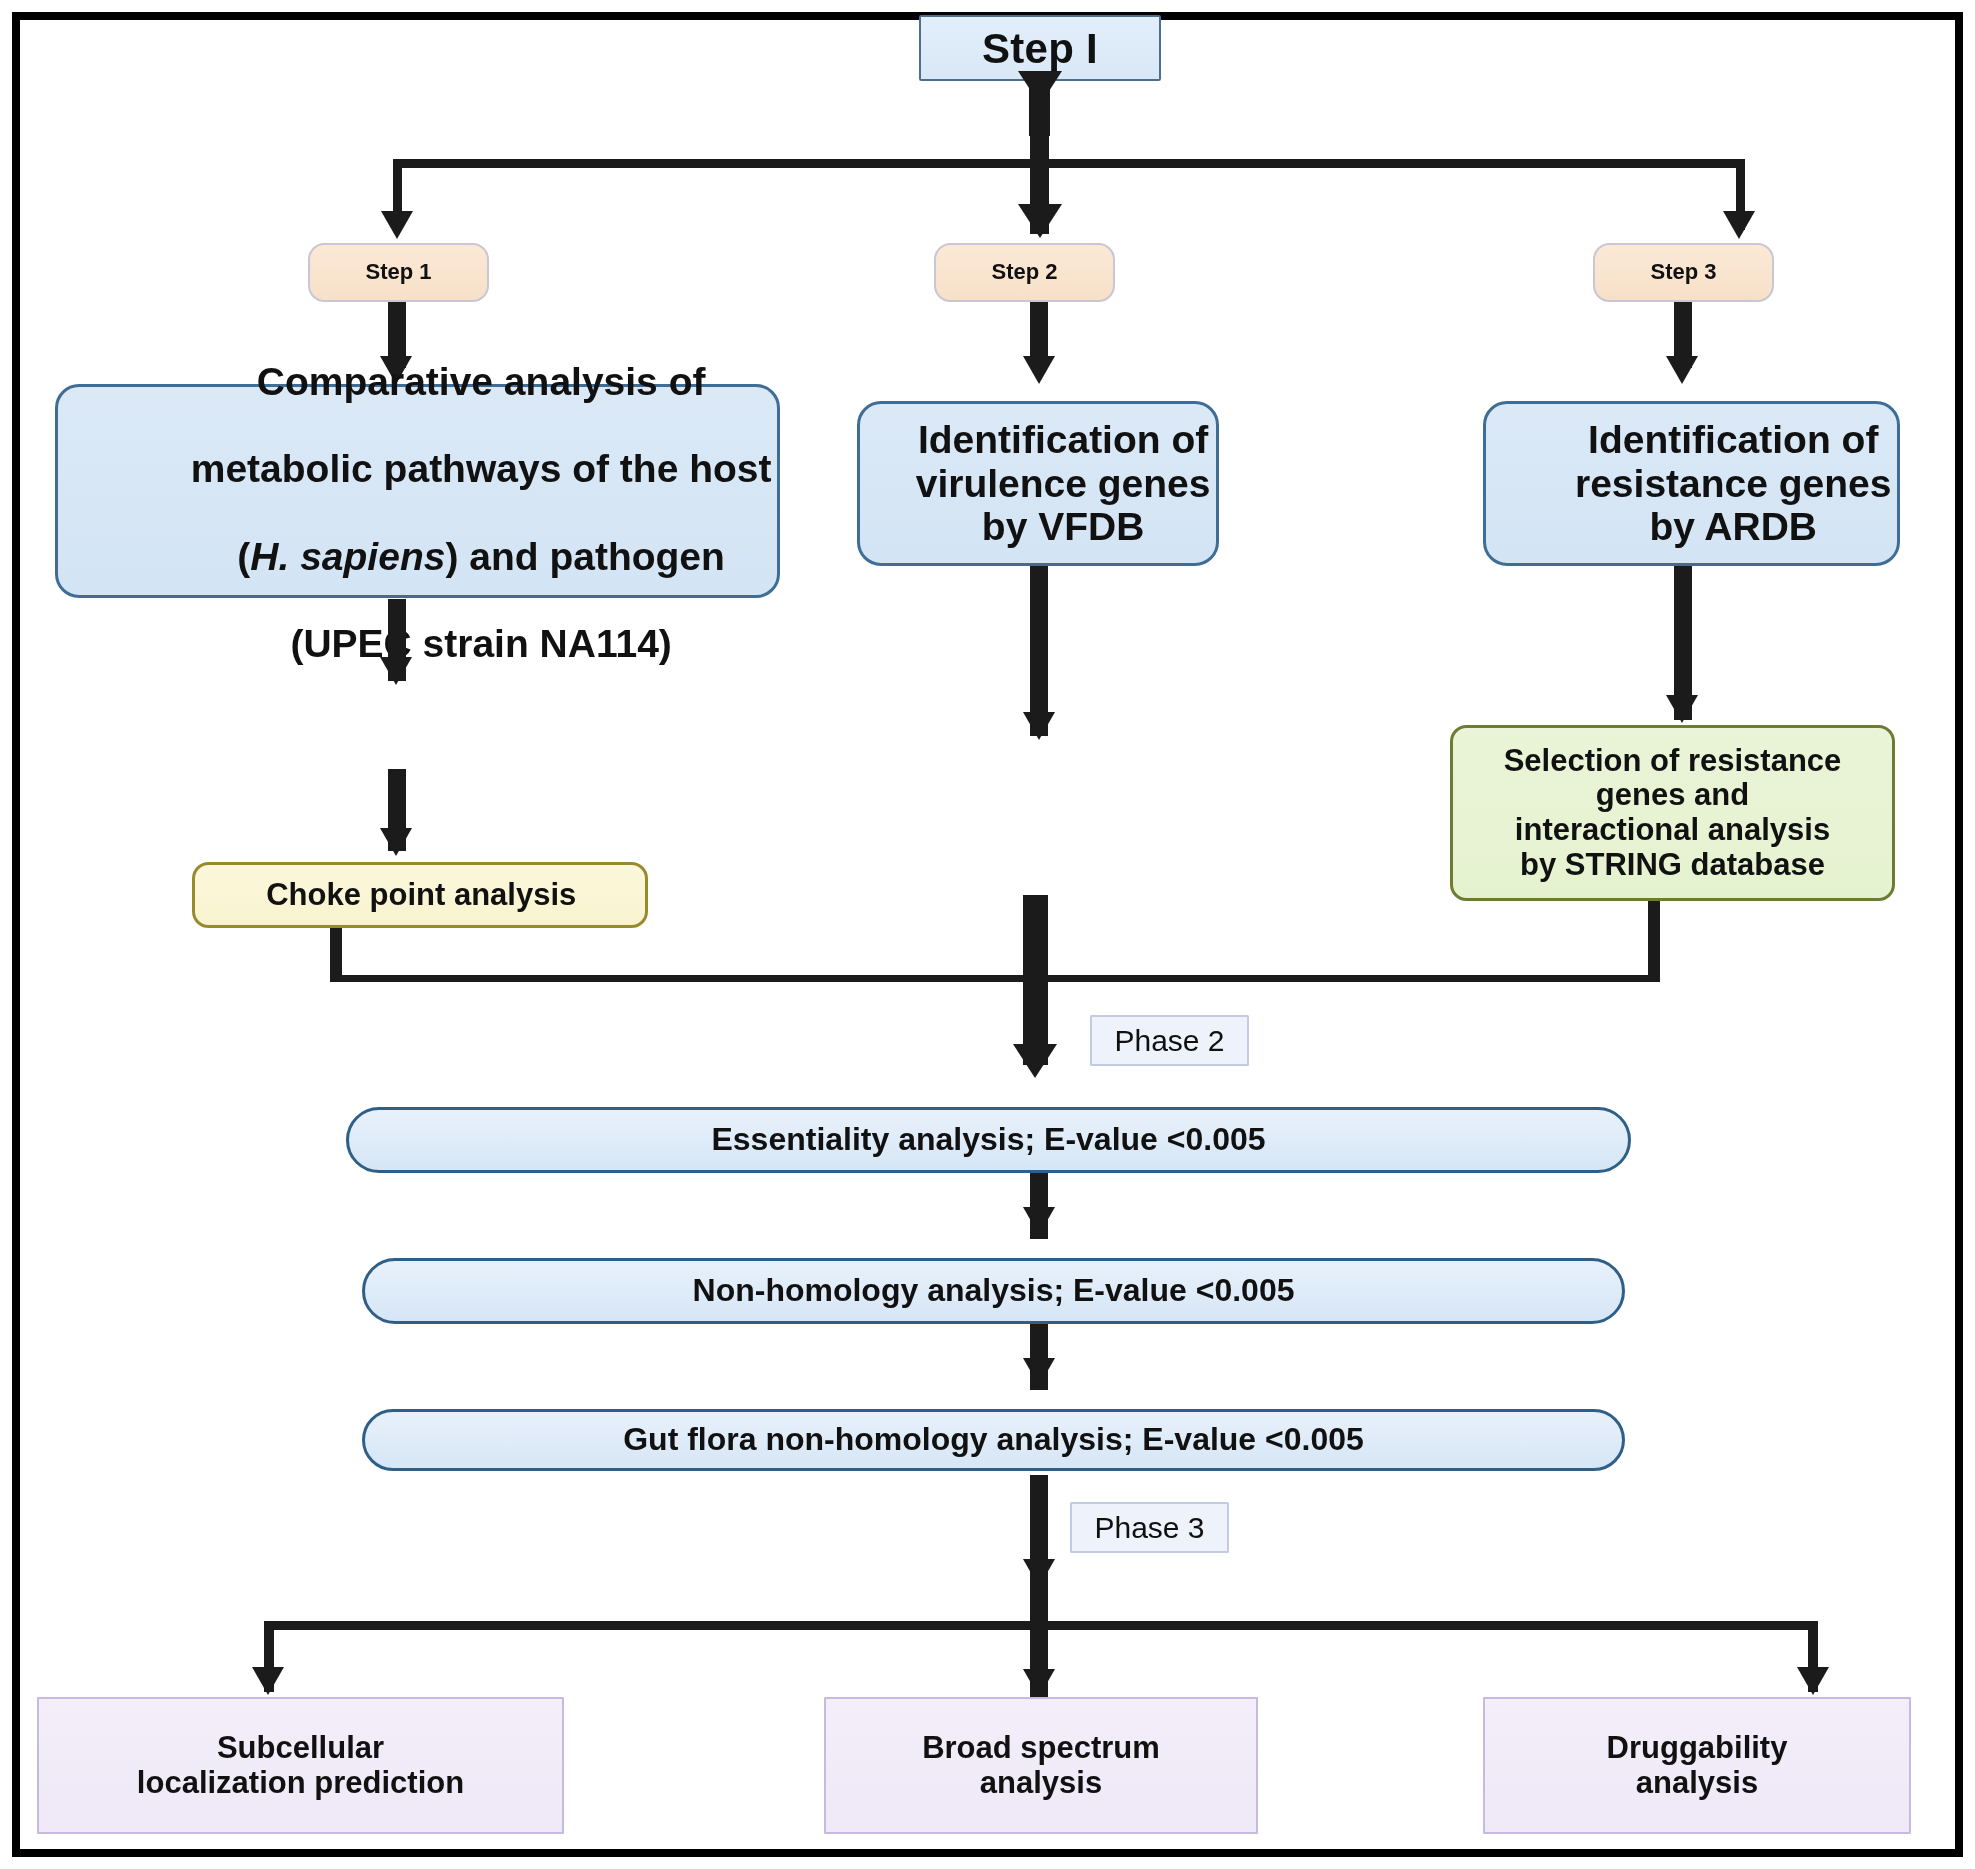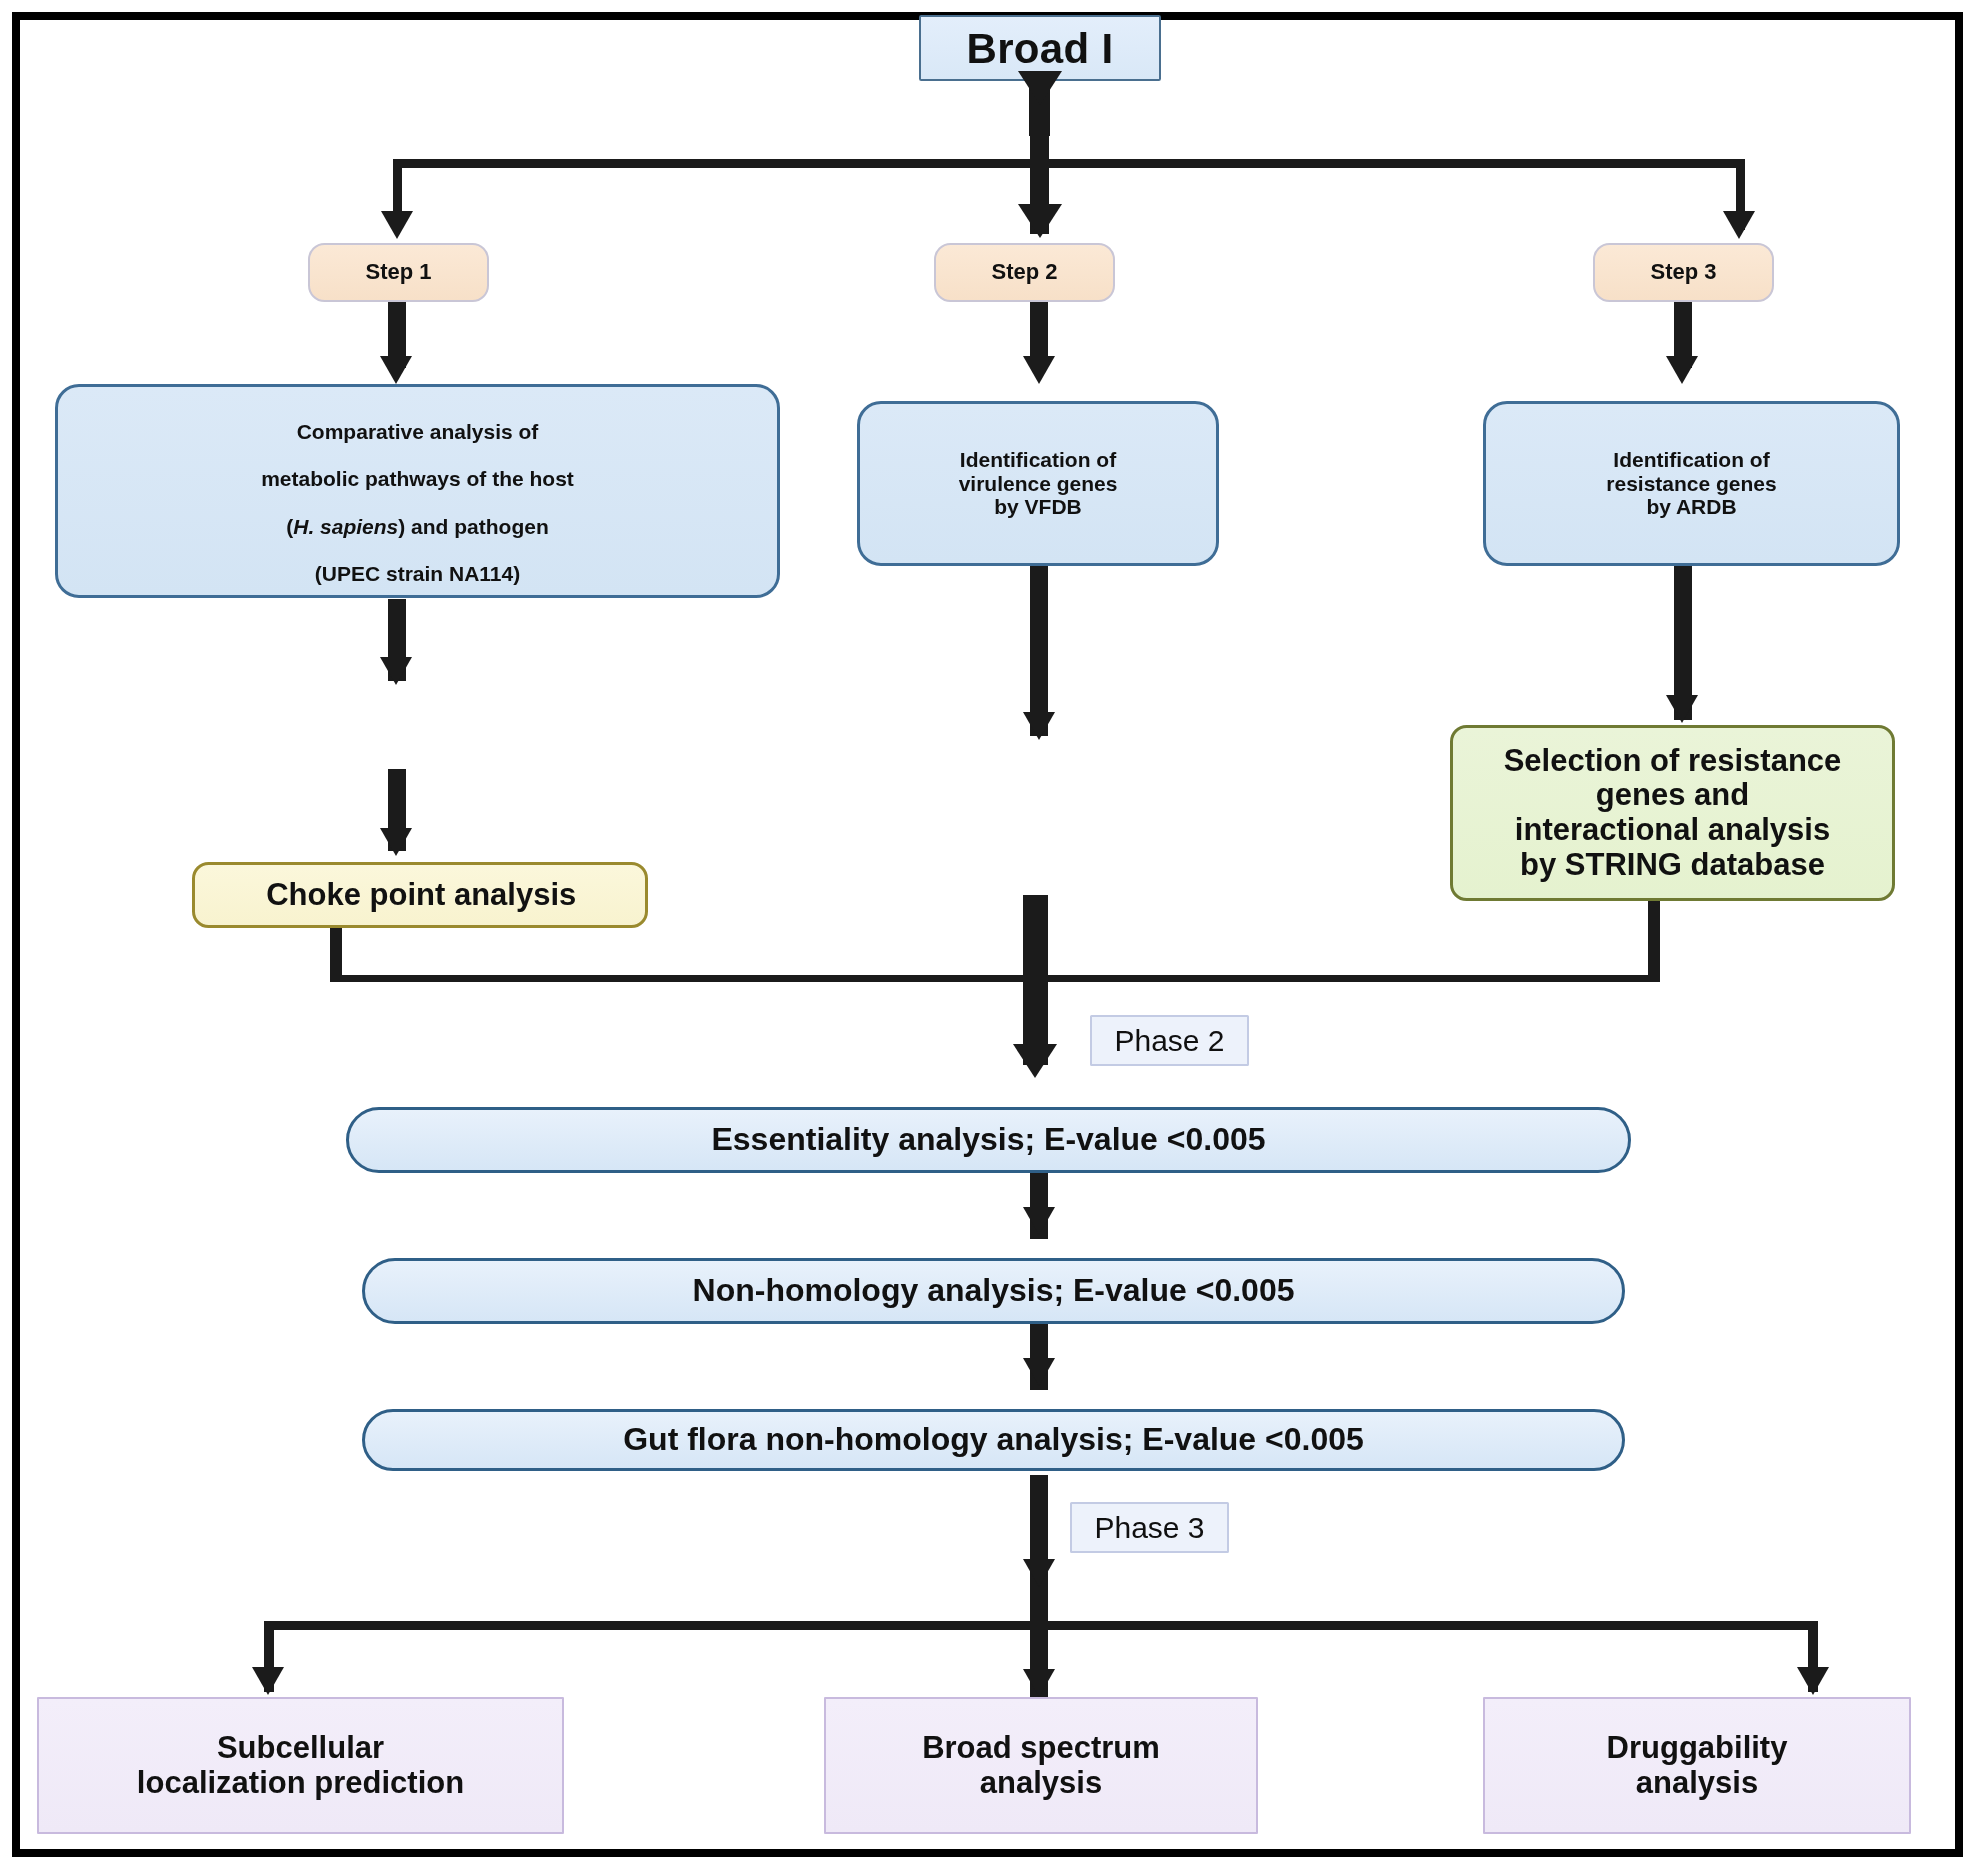--- a/index.html
+++ b/index.html
@@ -56,21 +56,22 @@
   .step-pill{
     background:linear-gradient(180deg,#fbe9d6 0%,#f7e0c8 100%);
     border:2.7px solid #c9c6d6;
     border-radius:16.5px;
     font-size:22px;
   }
   .blue-box{
     background:linear-gradient(180deg,#dbe9f7 0%,#d3e4f4 100%);
     border:3.3px solid #3f6d96;
     border-radius:24px;
-    font-size:21px;
+    font-size:39px;
+    justify-content:flex-end;
   }
   .green-box{
     background:linear-gradient(180deg,#eaf4d8 0%,#e5f2cf 100%);
     border:3.3px solid #6f7a33;
     border-radius:16.5px;
     font-size:31px;
   }
   .cream-box{
     background:linear-gradient(180deg,#fbf7db 0%,#f8f3cf 100%);
     border:3.3px solid #9a8a2e;
@@ -107,21 +108,21 @@
     border-top:34px solid #1b1b1b;
   }
 </style>
 </head>
 <body>
 
 <div id="canvas">
 
   <div id="frame"></div>
 
-  <div class="node phase-main" style="left:919px;top:15.4px;width:242px;height:66px;">Broad I</div>
+  <div class="node phase-main" style="left:919px;top:15.4px;width:242px;height:66px;">Step I</div>
 
   <div class="vline" style="left:1029px;top:81px;width:21px;height:55px;"></div>
   <div class="arrowhead lg" style="left:1018px;top:71px;"></div>
 
   <div class="hline" style="left:393px;top:159px;width:1351px;height:8.8px;"></div>
 
   <div class="vline" style="left:393px;top:159px;width:8.8px;height:71px;"></div>
   <div class="arrowhead" style="left:381px;top:211px;"></div>
 
   <div class="vline" style="left:1030px;top:135px;width:18.7px;height:99px;"></div>

